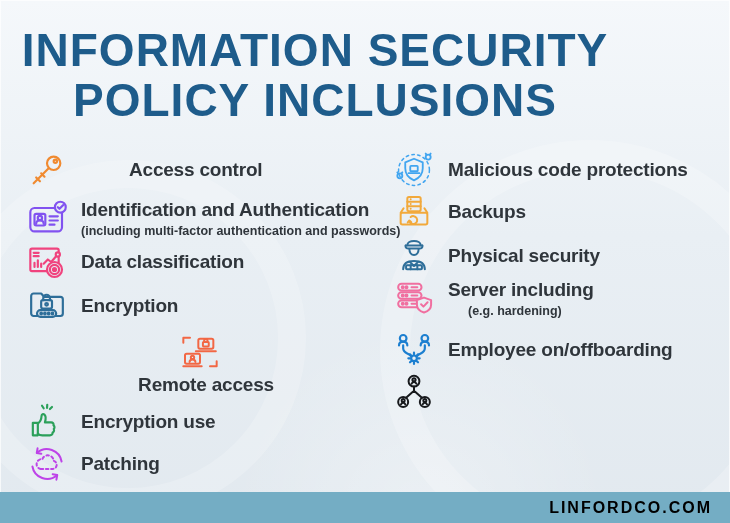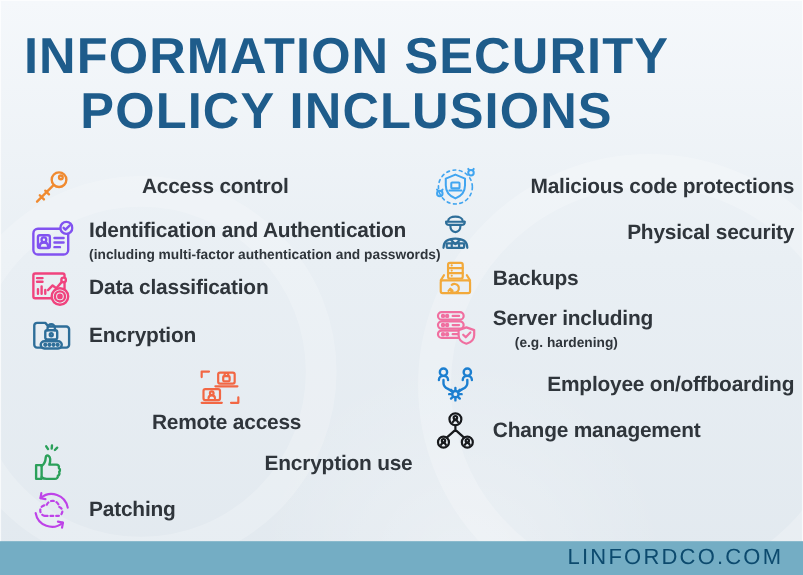--- a/index.html
+++ b/index.html
@@ -16,32 +16,32 @@
         background:radial-gradient(circle,rgba(255,255,255,.28) 0%,rgba(255,255,255,0) 70%);pointer-events:none;}
   .title{
     position:absolute;top:26px;left:0;width:630px;text-align:center;
     font-size:46px;font-weight:bold;line-height:1.08;letter-spacing:1px;
   }
   .col{position:absolute;top:150px;}
   .col-left{left:25px;width:350px;}
   .col-right{left:392px;width:330px;}
   .item{display:flex;align-items:center;min-height:40px;}
   .mb8{margin-bottom:8px;gap:48px;} .mb6{margin-bottom:6px;flex-direction:column;} .mb4{margin-bottom:4px;}
-  .mb2{margin-bottom:2px;justify-content:space-between;} .mb12{margin-bottom:12px;}
+  .mb2{margin-bottom:2px;} .mb12{margin-bottom:12px;}
   .icon{flex:0 0 44px;width:44px;display:flex;justify-content:center;align-items:center;}
   .icon svg{display:block;}
   .txt{padding-left:12px;}
   .label{font-size:19px;font-weight:bold;letter-spacing:-0.2px;color:#2f353b;white-space:nowrap;}
   .sublabel{font-size:12.5px;font-weight:bold;color:#2f353b;white-space:nowrap;margin-top:3px;}
   .sub-indent{margin-left:20px;}
   .footer{
     position:absolute;left:0;bottom:0;width:730px;height:31px;
     display:flex;align-items:center;justify-content:flex-end;
   }
-  .footer-site{font-size:20px;font-weight:normal;letter-spacing:2px;color:#0c4a6e;padding-right:18px;}
+  .footer-site{font-size:16px;font-weight:bold;letter-spacing:2px;color:#000000;padding-right:18px;}
 </style>
 </head>
 <body>
 
 <div class="canvas">
   <div class="ring ring1"></div>
   <div class="ring ring2"></div>
   <div class="blob"></div>
 
   <div class="title" style="color: rgb(30, 92, 139);">
@@ -182,52 +182,52 @@
             <path d="M39 5.5 l-1-1.2 M43 5.5 l1-1.2"></path>
           <circle cx="7" cy="31" r="3"></circle>
             <path d="M5 28 l-1-1.2 M9 28 l1-1.2"></path>
         </svg>
       </span>
       <div class="txt">
           <div class="label">Malicious code protections</div>
         </div>
     </div>
 
+    <div class="item mb4">
+      <span class="icon" style="color: rgb(242, 169, 59);">
+        <svg width="40" height="40" viewBox="0 0 48 48" fill="none" stroke="currentColor" stroke-width="2.4" stroke-linecap="round" stroke-linejoin="round">
+          <rect x="16" y="6" width="16" height="17" rx="2"></rect>
+          <path d="M16 11.6 h16 M16 17.2 h16"></path>
+          <path d="M20 8.8 h.01 M20 14.4 h.01 M20 20 h.01"></path>
+          <path d="M8 25 l3.5-5.5 M40 25 l-3.5-5.5"></path>
+          <rect x="8" y="25" width="32" height="14" rx="2" fill="#e9eff4"></rect>
+          <path d="M20 30 a4.8 4.8 0 1 1-1.5 5.3"></path>
+          <path d="M16.5 36.5 l2-2.3 2.3 2"></path>
+        </svg>
+      </span>
+      <div class="txt">
+          <div class="label">Backups</div>
+        </div>
+    </div>
+
     <div class="item mb2">
       <span class="icon" style="color: rgb(46, 110, 153);">
         <svg width="40" height="40" viewBox="0 0 48 48" fill="none" stroke="currentColor" stroke-width="2.4" stroke-linecap="round" stroke-linejoin="round">
           <path d="M16 11 c0-3 3.5-5 8-5 s8 2 8 5"></path>
           <path d="M14 11.5 h20"></path>
           <path d="M14 11.5 c-.8 2.2 1.2 3.5 3.2 3.5 h13.6 c2 0 4-1.3 3.2-3.5"></path>
           <path d="M18.5 16 c0 4 2.3 6.8 5.5 6.8 s5.5-2.8 5.5-6.8"></path>
           <path d="M11 40 c0-7 5.5-10 13-10 s13 3 13 10"></path>
           <path d="M19 31 l5 5 5-5"></path>
           <rect x="14.5" y="35" width="19" height="5" rx="1"></rect>
           <path d="M20 35 v5 M28 35 v5"></path>
         </svg>
       </span>
       <div class="txt">
           <div class="label">Physical security</div>
-        </div>
-    </div>
-
-    <div class="item mb4">
-      <span class="icon" style="color: rgb(242, 169, 59);">
-        <svg width="40" height="40" viewBox="0 0 48 48" fill="none" stroke="currentColor" stroke-width="2.4" stroke-linecap="round" stroke-linejoin="round">
-          <rect x="16" y="6" width="16" height="17" rx="2"></rect>
-          <path d="M16 11.6 h16 M16 17.2 h16"></path>
-          <path d="M20 8.8 h.01 M20 14.4 h.01 M20 20 h.01"></path>
-          <path d="M8 25 l3.5-5.5 M40 25 l-3.5-5.5"></path>
-          <rect x="8" y="25" width="32" height="14" rx="2" fill="#e9eff4"></rect>
-          <path d="M20 30 a4.8 4.8 0 1 1-1.5 5.3"></path>
-          <path d="M16.5 36.5 l2-2.3 2.3 2"></path>
-        </svg>
-      </span>
-      <div class="txt">
-          <div class="label">Backups</div>
         </div>
     </div>
 
     <div class="item mb12">
       <span class="icon" style="color: rgb(240, 111, 160);">
         <svg width="40" height="40" viewBox="0 0 48 48" fill="none" stroke="currentColor" stroke-width="2.4" stroke-linecap="round" stroke-linejoin="round">
           <rect x="5" y="7" width="28" height="8" rx="4"></rect>
           <rect x="5" y="17" width="28" height="8" rx="4"></rect>
           <rect x="5" y="27" width="28" height="8" rx="4"></rect>
           <circle cx="10.5" cy="11" r="1.2" fill="currentColor"></circle>
@@ -272,23 +272,20 @@
           <circle cx="37" cy="36" r="6"></circle>
           <path d="M24 17.5 v5 M24 22.5 l-9.5 8.5 M24 22.5 l9.5 8.5"></path>
           <circle cx="24" cy="9.3" r="1.9"></circle>
             <path d="M21.2 14 c.7-1.4 1.6-2.1 2.8-2.1 s2.1 .7 2.8 2.1"></path>
           <circle cx="11" cy="34.3" r="1.8"></circle>
             <path d="M8.4 38.8 c.6-1.3 1.5-2 2.6-2 s2 .7 2.6 2"></path>
           <circle cx="37" cy="34.3" r="1.8"></circle>
             <path d="M34.4 38.8 c.6-1.3 1.5-2 2.6-2 s2 .7 2.6 2"></path>
         </svg>
       </span>
-      <div class="txt">
-          <div class="label">Change management</div>
-        </div>
     </div>
 
   </div>
 
   <div class="footer" style="background-color: rgb(116, 173, 196);">
     <span class="footer-site">LINFORDCO.COM</span>
   </div>
 </div>
 
 </body></html>

